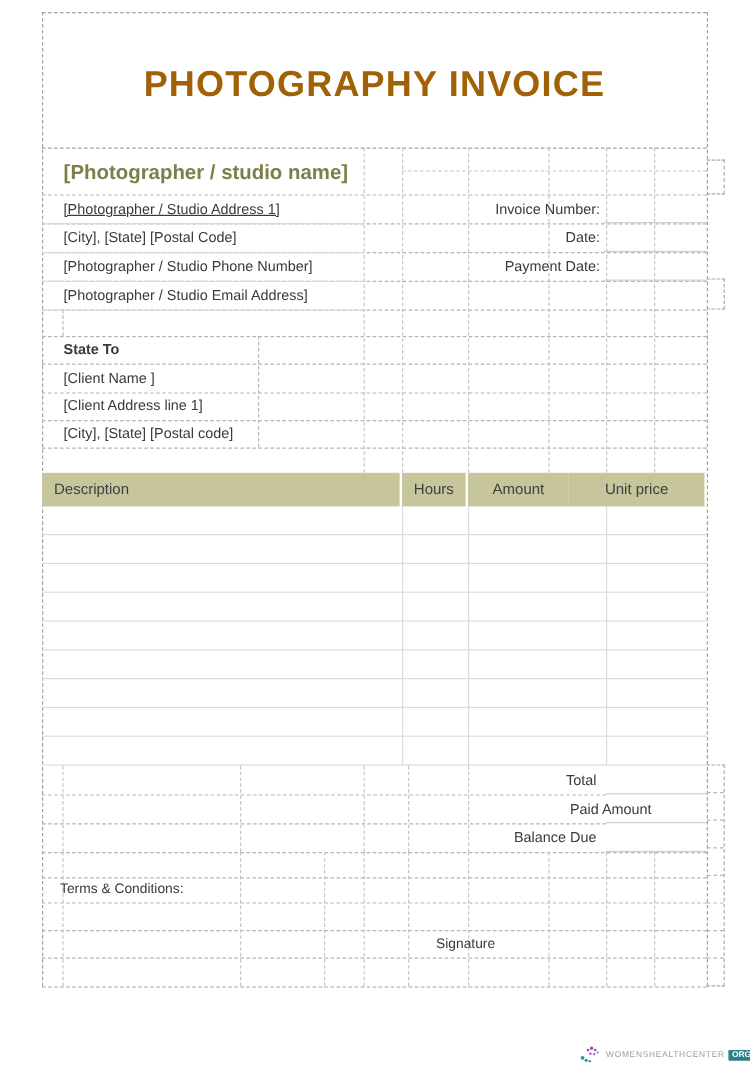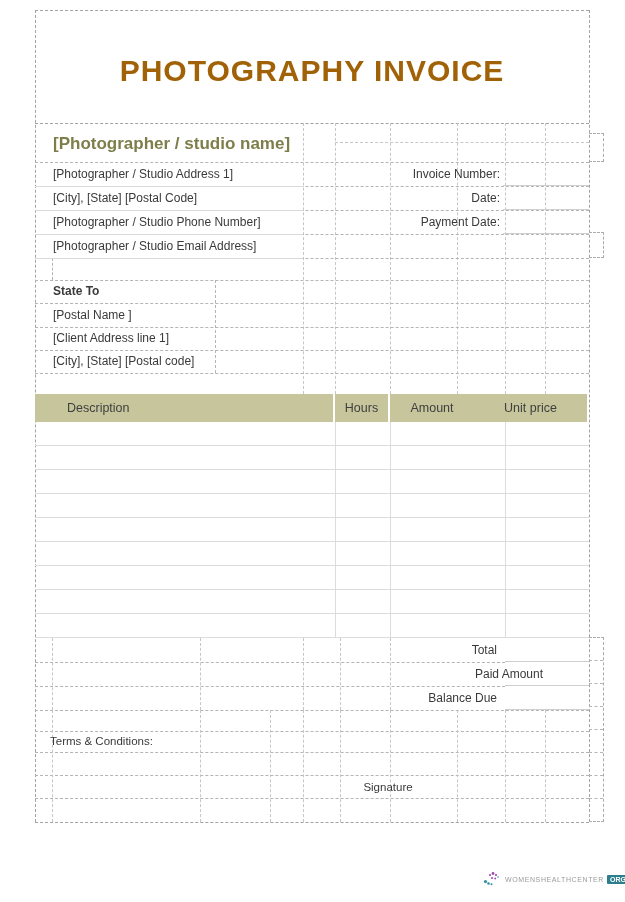--- a/index.html
+++ b/index.html
@@ -32,21 +32,21 @@
   
   .thead {
     position:absolute; left:35px; top:394px; width:554px; height:28px;
     display:flex; background:#ffffff;
   }
   .thcell {
     background:#c6c59b; color:#3f3f3f; font-size:12.5px; line-height:28px;
     box-sizing:border-box;
   }
   .thcell.sep { border-right:2px solid #ffffff; }
-  .th-desc { width:300px; padding-left:32px; }
+  .th-desc { width:300px; padding-left:10px; }
   .th-hours { width:55px; text-align:center; }
   .th-unit { width:115px; text-align:center; }
   .th-amt  { width:84px; text-align:center; }
 
   .tbody { position:absolute; left:35px; top:422px; width:554px; }
   .trow { display:flex; height:24px; box-sizing:border-box; }
   .tcell { box-sizing:border-box; border-bottom:1px solid #dcdcdc; height:24px; }
   .tc1 { width:300px; }
   .tc2 { width:55px; border-left:1px solid #dcdcdc; }
   .tc3 { width:115px; border-left:1px solid #dcdcdc; }
@@ -134,34 +134,34 @@
     <div class="hd mid" style="left:589px;top:706px;width:14px;"></div>
     <div class="hd mid" style="left:589px;top:729px;width:14px;"></div>
     <div class="hd mid" style="left:589px;top:752px;width:14px;"></div>
     <div class="hd mid" style="left:589px;top:775px;width:14px;"></div>
     <div class="hd mid" style="left:589px;top:798px;width:14px;"></div>
   </div>
 
   <div class="txt page-title">PHOTOGRAPHY INVOICE</div>
 
   <div class="txt studio-name">[Photographer / studio name]</div>
-  <div class="txt fline" style="left:53px;top:162px;">[Photographer / Studio Address 1]</div>
+  <div class="txt fline" style="left:53px;top:162px;text-decoration:underline;">[Photographer / Studio Address 1]</div>
   <div class="txt fline" style="left:53px;top:186px;">[City], [State] [Postal Code]</div>
   <div class="txt fline" style="left:53px;top:234px;">[Photographer / Studio Email Address]</div>
   <div class="txt fline" style="left:53px;top:210px;">[Photographer / Studio Phone Number]</div>
 
   <div class="meta-label" style="left:380px;top:162px;">Invoice Number:</div>
   <div class="meta-value" style="top:162px;"></div>
   <div class="meta-label" style="left:380px;top:186px;">Date:</div>
   <div class="meta-value" style="top:186px;"></div>
   <div class="meta-label" style="left:380px;top:210px;">Payment Date:</div>
   <div class="meta-value" style="top:210px;"></div>
 
   <div class="txt fline bold" style="left:53px;top:280px;line-height:23px;">State To</div>
-  <div class="txt fline" style="left:53px;top:303px;">[Postal Name ]</div>
+  <div class="txt fline" style="left:53px;top:303px;">[Client Name ]</div>
   <div class="txt fline" style="left:53px;top:327px;line-height:23px;">[Client Address line 1]</div>
   <div class="txt fline" style="left:53px;top:350px;line-height:23px;">[City], [State] [Postal code]</div>
 
   <div class="thead">
     <div class="thcell th-desc sep">Description</div>
     <div class="thcell th-hours sep">Hours</div>
     <div class="thcell th-amt">Amount</div>
     <div class="thcell th-unit sep">Unit price</div>
   </div>
 

